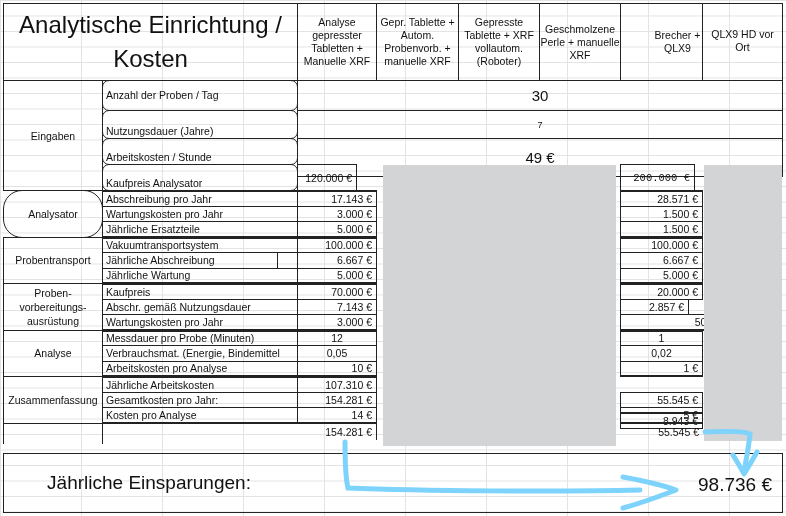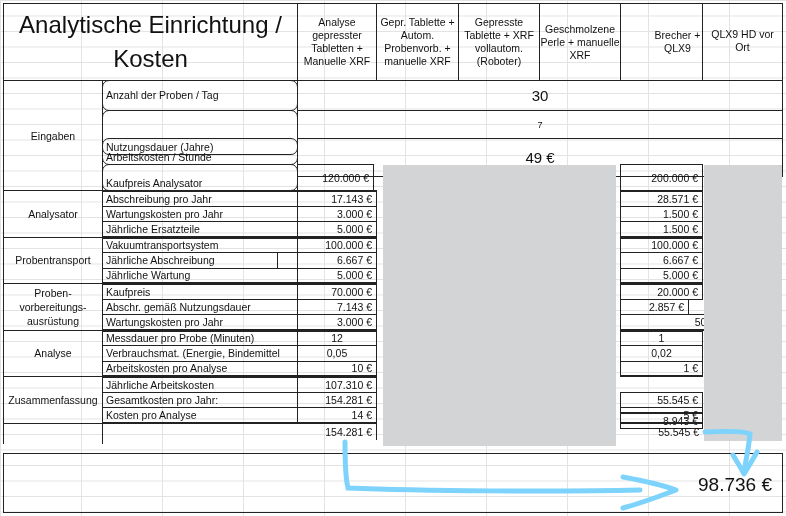--- a/index.html
+++ b/index.html
@@ -37,30 +37,30 @@
   <div class="cell b hdr" style="left:297px;top:3px;width:80px;height:78px;">Analyse gepresster Tabletten + Manuelle XRF</div>
   <div class="cell b hdr" style="left:376px;top:3px;width:83px;height:78px;">Gepr. Tablette + Autom. Probenvorb. + manuelle XRF</div>
   <div class="cell b hdr" style="left:458px;top:3px;width:82px;height:78px;">Gepresste Tablette + XRF vollautom. (Roboter)</div>
   <div class="cell b hdr" style="left:539px;top:3px;width:82px;height:78px;">Geschmolzene Perle + manuelle XRF</div>
   <div class="cell b hdr" style="left:620px;top:3px;width:83px;height:78px;padding-left:32px;">Brecher + QLX9</div>
   <div class="cell b hdr" style="left:702px;top:3px;width:81px;height:78px;align-items:flex-start;padding-top:24px;">QLX9 HD vor Ort</div>
 
   <div class="cell b cat" style="left:3px;top:80px;width:100px;height:111px;">Eingaben</div>
   <div class="cell b left bottom" style="left:102px;top:80px;width:196px;height:31px;align-items:center;">Anzahl der Proben / Tag</div>
   <div class="cell b center big" style="left:297px;top:80px;width:486px;height:31px;">30</div>
-  <div class="cell b left bottom" style="left:102px;top:110px;width:196px;height:45px;">Nutzungsdauer (Jahre)</div>
+  <div class="cell b left bottom" style="left:102px;top:110px;width:196px;height:29px;">Nutzungsdauer (Jahre)</div>
   <div class="cell b center" style="left:297px;top:110px;width:486px;height:29px;font-size:9px;">7</div>
   <div class="cell b left bottom" style="left:102px;top:138px;width:196px;height:27px;">Arbeitskosten / Stunde</div>
   <div class="cell b center big" style="left:297px;top:138px;width:486px;height:39px;">49 €</div>
   <div class="cell b left bottom" style="left:102px;top:164px;width:196px;height:27px;">Kaufpreis Analysator</div>
-  <div class="cell b right" style="left:297px;top:164px;width:77px;height:27px;">120.000 €</div>
-  <div class="cell b right" style="left:620px;top:164px;width:83px;height:27px;">200.000 €</div>
+  <div class="cell b right" style="left:297px;top:164px;width:60px;height:27px;">120.000 €</div>
+  <div class="cell b right" style="left:620px;top:164px;width:75px;height:27px;font-family:Liberation Mono, monospace;">200.000 €</div>
 
   <div id="sections">
-      <div class="cell b cat" style="left: 3px; top: 190px; width: 100px; height: 47.5px;">Analysator</div>
+      <div class="cell b cat" style="left: 3px; top: 190px; width: 100px; height: 47.5px; border-radius: 19px;">Analysator</div>
       <div class="cell left" style="left: 102px; top: 190px; width: 196px; height: 16.5px; border-width: 2px 1px 1px; border-style: solid; border-color: rgb(34, 34, 34); border-image: initial;">Abschreibung pro Jahr</div>
       <div class="cell right" style="left: 297px; top: 190px; width: 80px; height: 16.5px; border-width: 2px 1px 1px; border-style: solid; border-color: rgb(34, 34, 34); border-image: initial;">17.143 €</div>
       <div class="cell right" style="left: 620px; top: 190px; width: 83px; height: 16.5px; border-width: 2px 1px 1px; border-style: solid; border-color: rgb(34, 34, 34); border-image: initial;">28.571 €</div>
       <div class="cell left" style="left: 102px; top: 205.5px; width: 196px; height: 16.5px; border: 1px solid rgb(34, 34, 34);">Wartungskosten pro Jahr</div>
       <div class="cell right" style="left: 297px; top: 205.5px; width: 80px; height: 16.5px; border: 1px solid rgb(34, 34, 34);">3.000 €</div>
       <div class="cell right" style="left: 620px; top: 205.5px; width: 83px; height: 16.5px; border: 1px solid rgb(34, 34, 34);">1.500 €</div>
       <div class="cell left" style="left: 102px; top: 221px; width: 196px; height: 16.5px; border-width: 1px 1px 2px; border-style: solid; border-color: rgb(34, 34, 34); border-image: initial;">Jährliche Ersatzteile</div>
       <div class="cell right" style="left: 297px; top: 221px; width: 80px; height: 16.5px; border-width: 1px 1px 2px; border-style: solid; border-color: rgb(34, 34, 34); border-image: initial;">5.000 €</div>
       <div class="cell right" style="left: 620px; top: 221px; width: 83px; height: 16.5px; border-width: 1px 1px 2px; border-style: solid; border-color: rgb(34, 34, 34); border-image: initial;">1.500 €</div>
       <div class="cell b cat" style="left: 3px; top: 236.5px; width: 100px; height: 47.5px;">Probentransport</div>
@@ -104,20 +104,21 @@
       <div class="cell right" style="left: 297px; top: 407px; width: 80px; height: 16.5px; border-width: 1px 1px 2px; border-style: solid; border-color: rgb(34, 34, 34); border-image: initial;">14 €</div>
       <div class="cell right" style="left: 620px; top: 407px; width: 83px; height: 16.5px; border-width: 1px 1px 2px; border-style: solid; border-color: rgb(34, 34, 34); border-image: initial;">5 €</div>
     </div>
 
   <div class="cell bl br" style="left:3px;top:424px;width:100px;height:20px;"></div>
   <div class="cell right" style="left:297px;top:424px;width:80px;height:16px;border-right:1px solid #222;">154.281 €</div>
   <div class="cell right" style="left:620px;top:424px;width:83px;height:16px;">55.545 €</div>
 
   <div class="cell b foot-text" style="left:3px;top:453px;width:780px;height:60px;justify-content:flex-start;">
     <div style="width:290px;text-align:center;">
+      <div>Jährliche Einsparungen:</div>
     </div>
   </div>
   <div class="cell savings" style="left:680px;top:470px;width:100px;height:30px;justify-content:flex-end;padding-right:8px;">98.736 €</div>
 </div>
 
 <div class="redact" style="left:383px;top:165px;width:233px;height:281px;"></div>
 <div class="redact" style="left:704px;top:165px;width:78px;height:276px;"></div>
 
 <svg class="arrows" width="786" height="516">
   <path d="M345 442 C345 460 346 480 348 488 C420 491 560 492 640 490" stroke="#7dd3fc" stroke-width="5" fill="none" stroke-linecap="round"></path>

